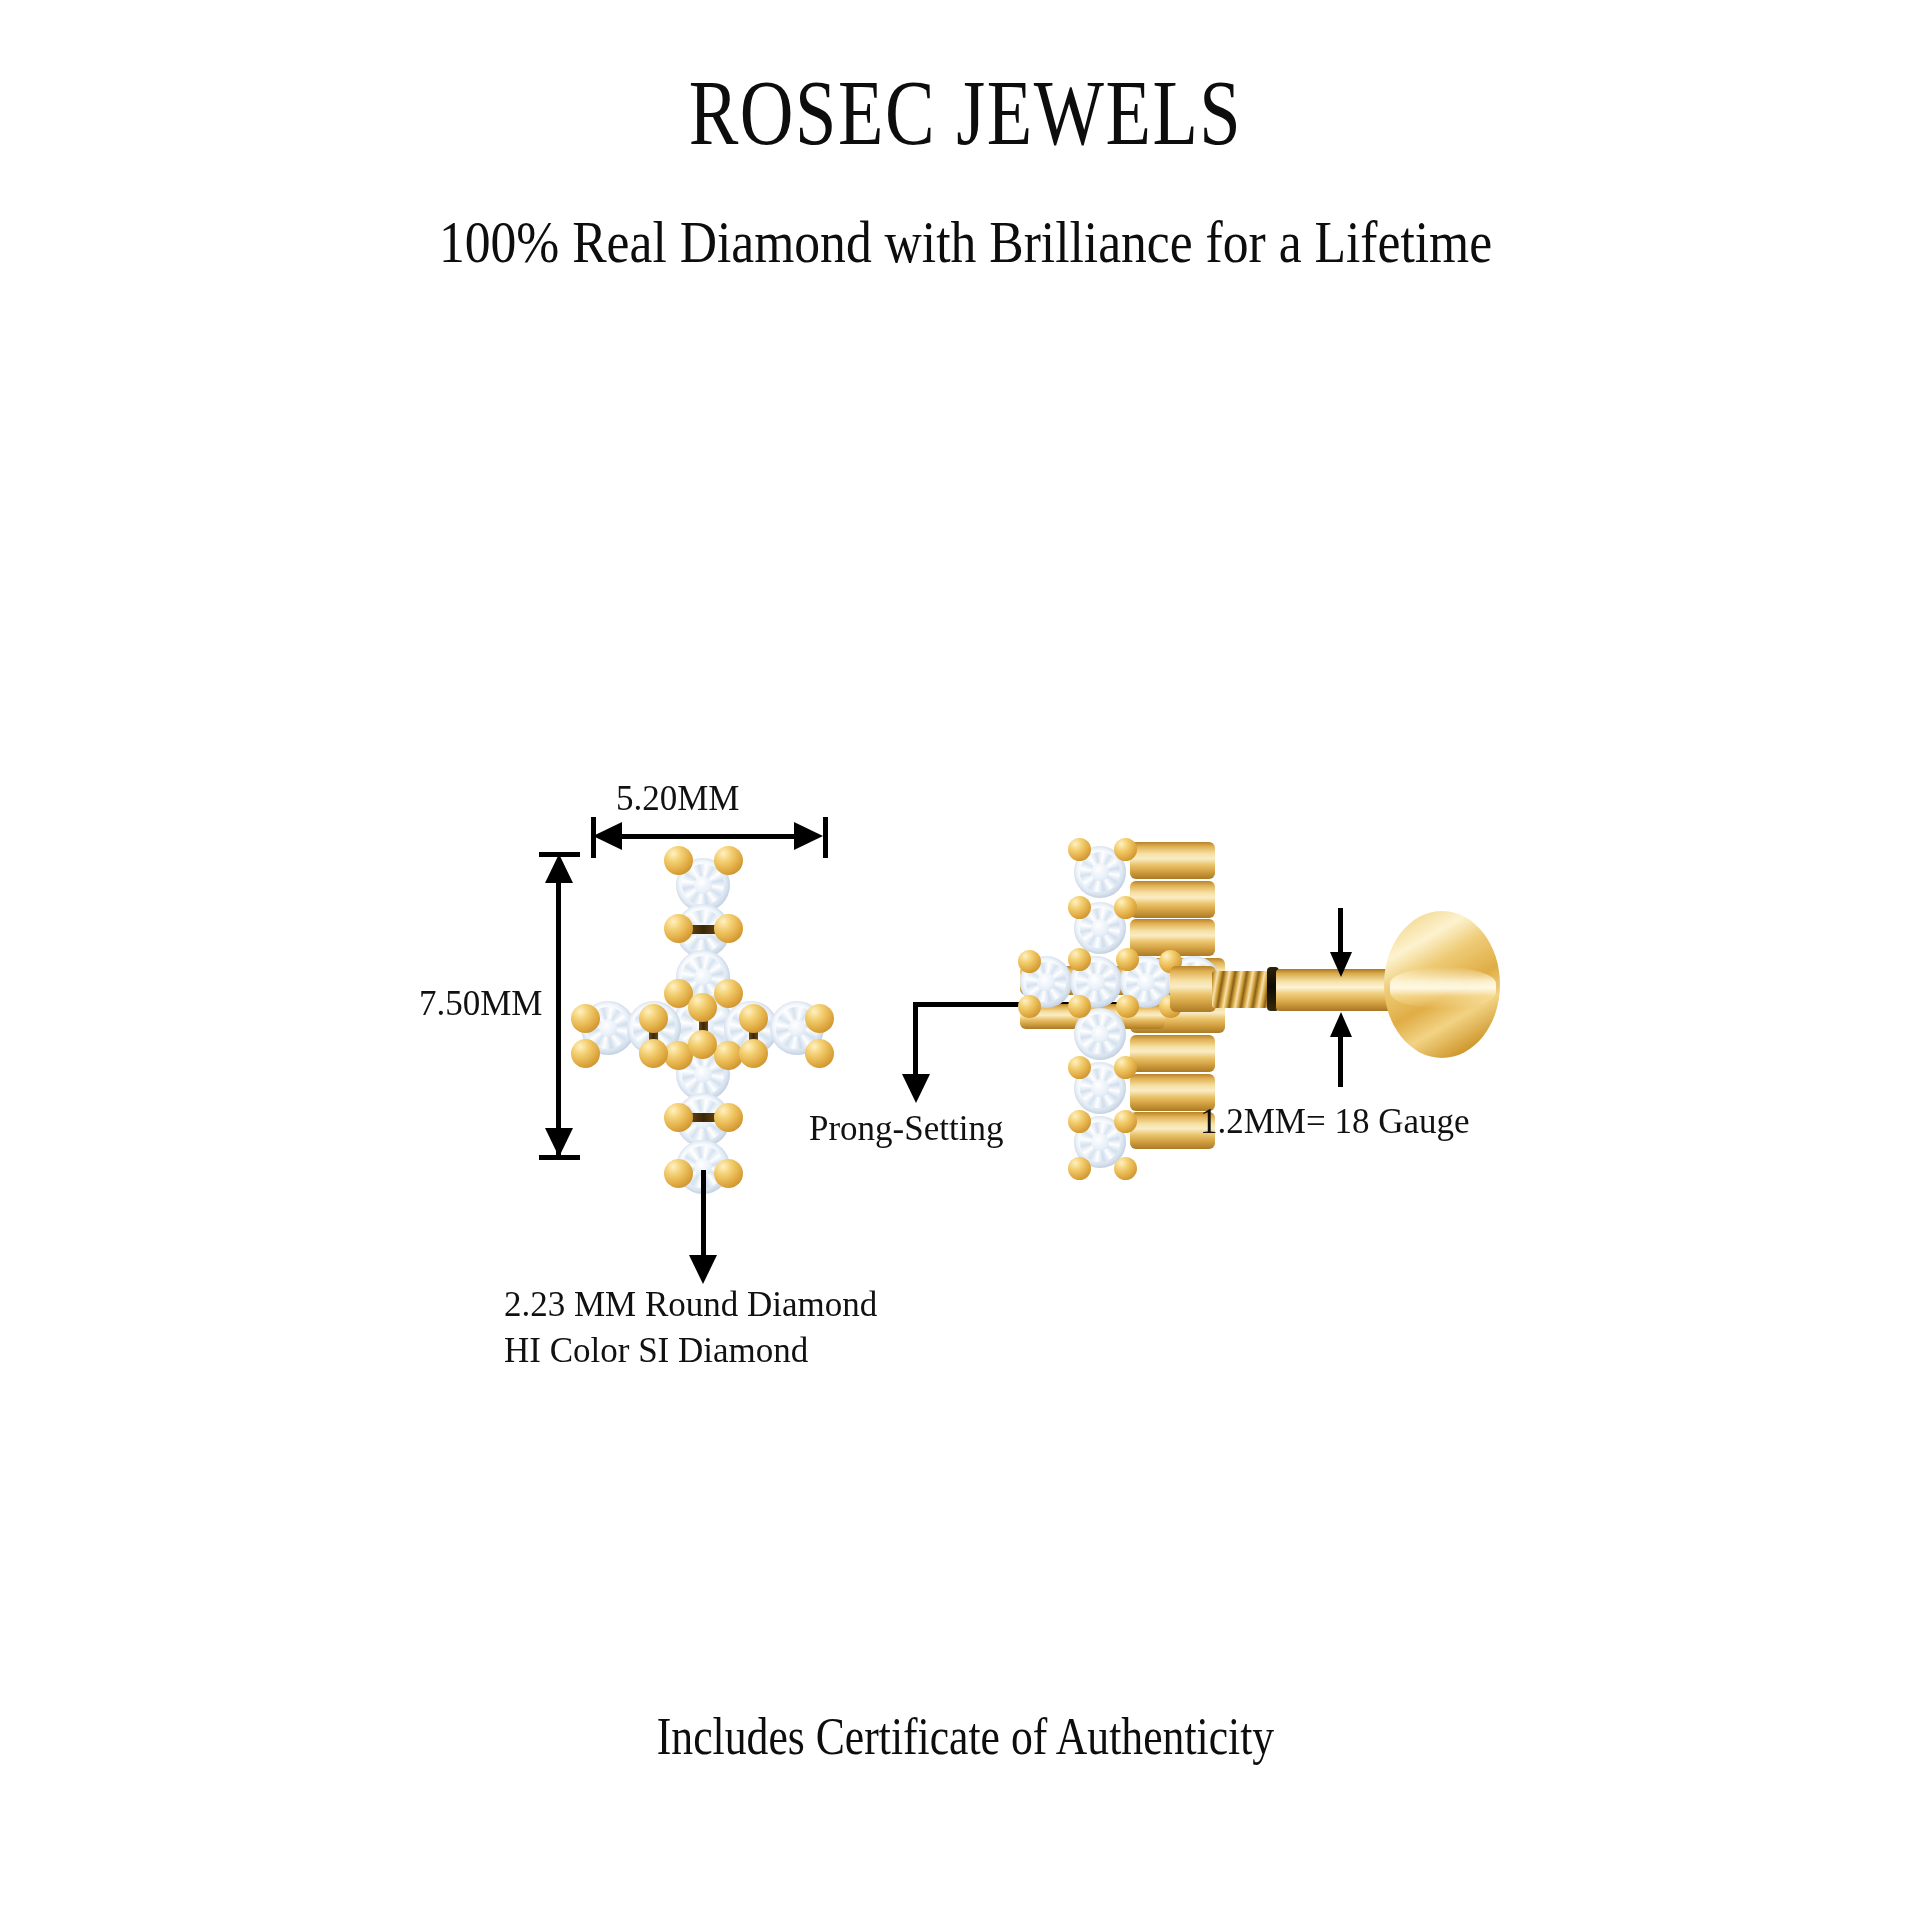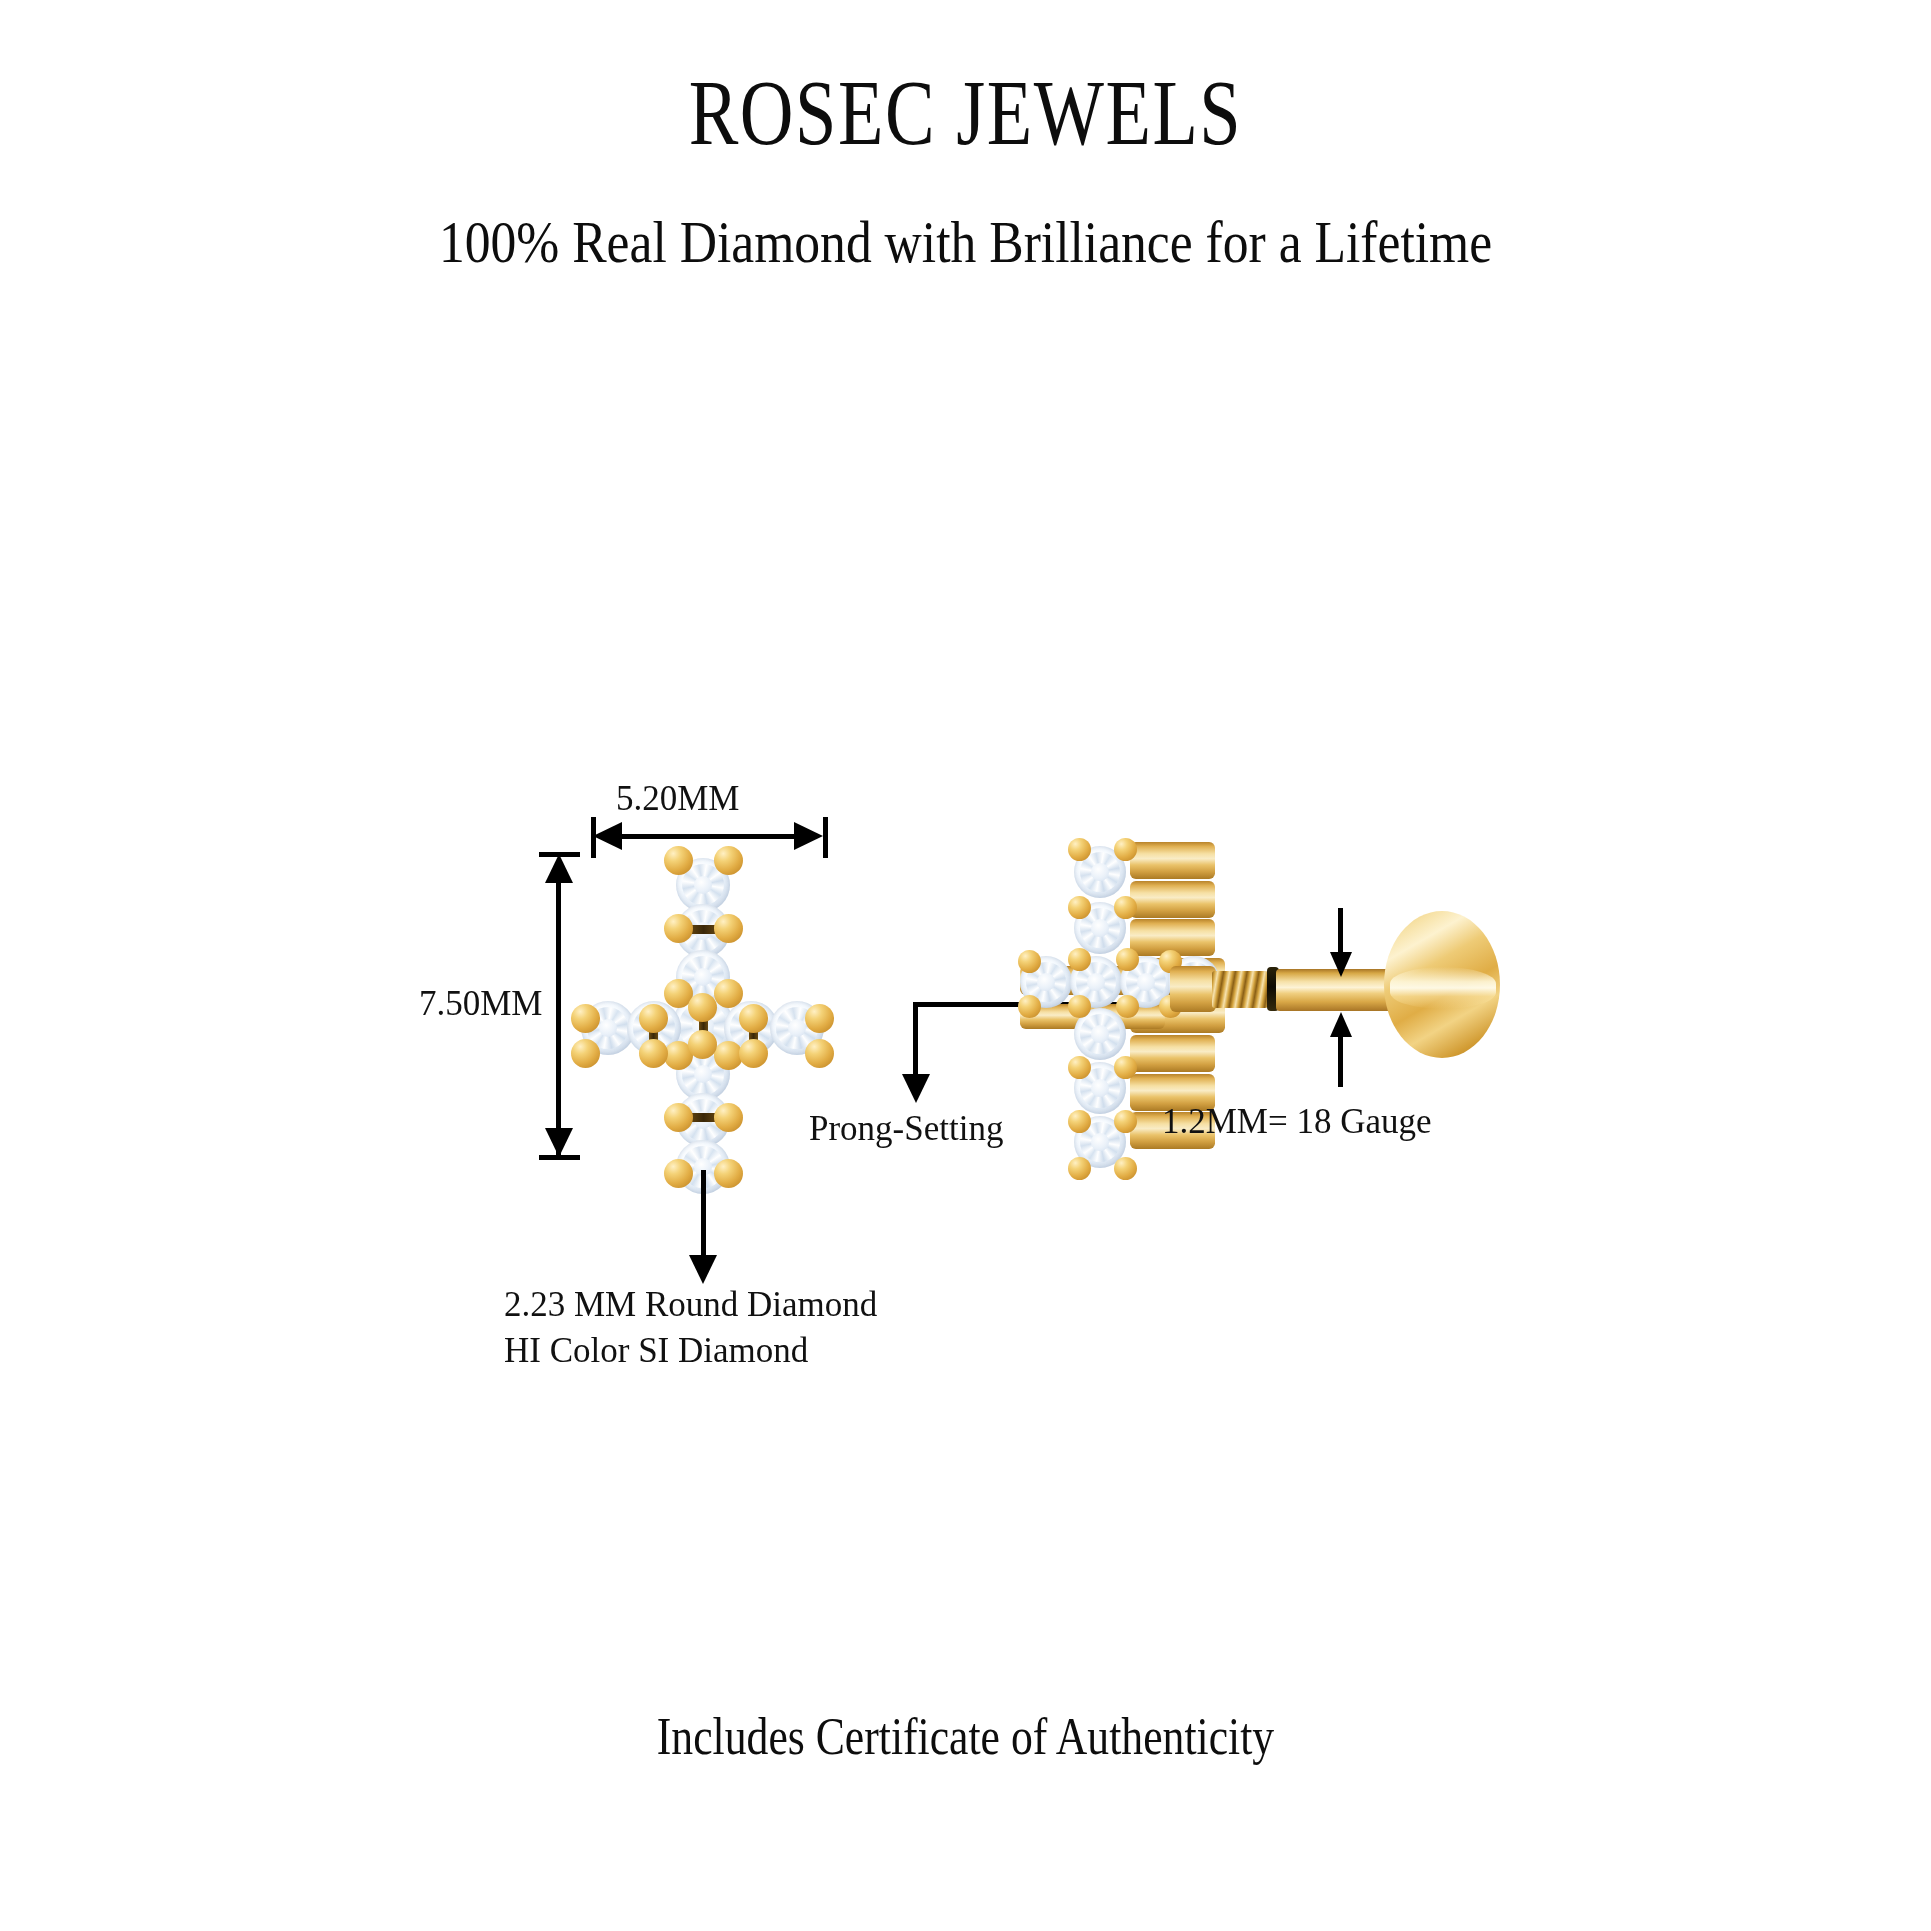--- a/index.html
+++ b/index.html
@@ -344,18 +344,18 @@
     <div class="disc-base" style="left:214px; top:-41px; width:116px; height:147px;"></div>
     <div class="disc-band" style="left:220px; top:15.4px; width:106px; height:42px;"></div>
   </div>
 
   <div class="rule-v" style="left:1338px; top:908px; height:50px;"></div>
   <div class="arrow arrow-sm-down" style="left:1330px; top:952px;"></div>
 
   <div class="rule-v" style="left:1338px; top:1033px; height:54px;"></div>
   <div class="arrow arrow-sm-up" style="left:1330px; top:1012px;"></div>
 
-  <div class="callout" style="left:1162px; top:1101px;">1.2MM= 18 Gauge</div>
+  <div class="callout" style="left:1200px; top:1101px;">1.2MM= 18 Gauge</div>
 
   <div class="footer-note">Includes Certificate of Authenticity</div>
 
 </div>
 
 
 </body></html>

